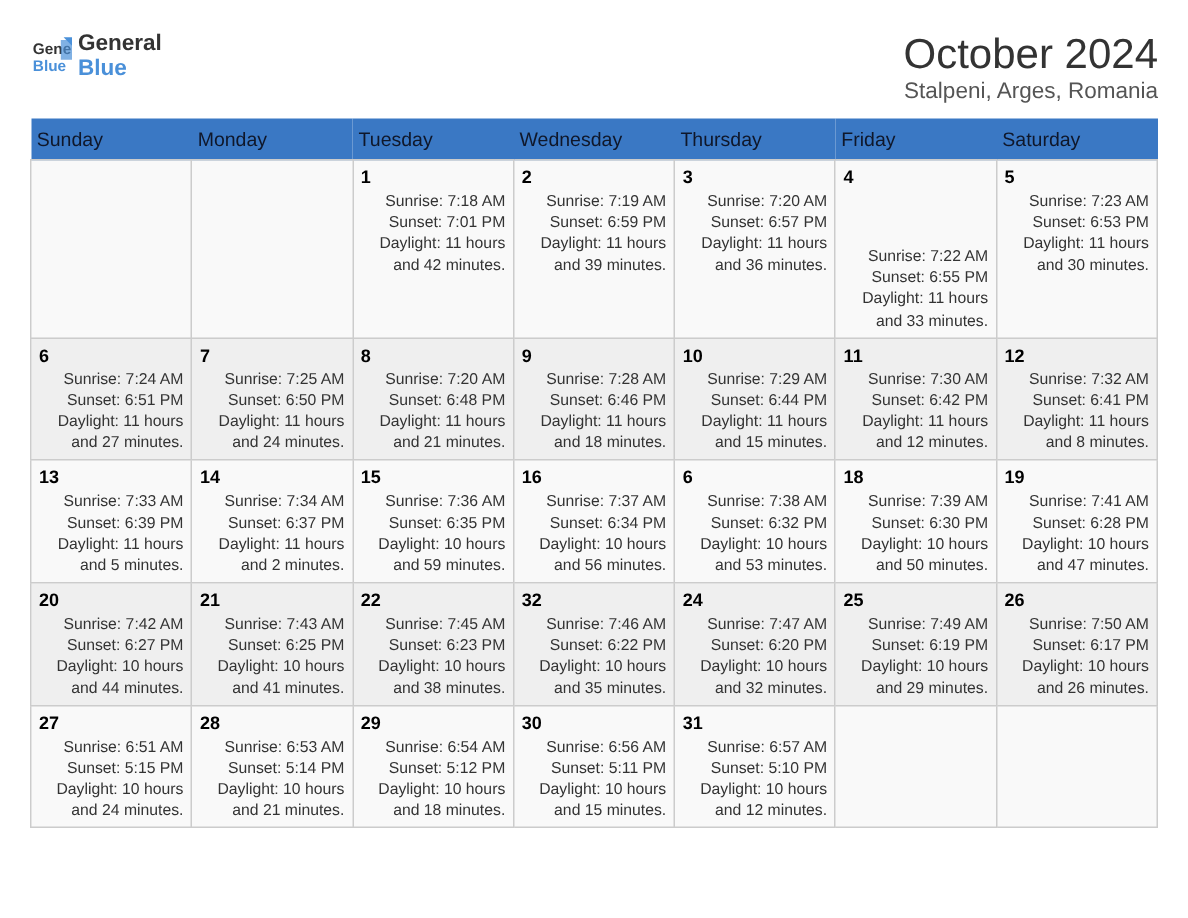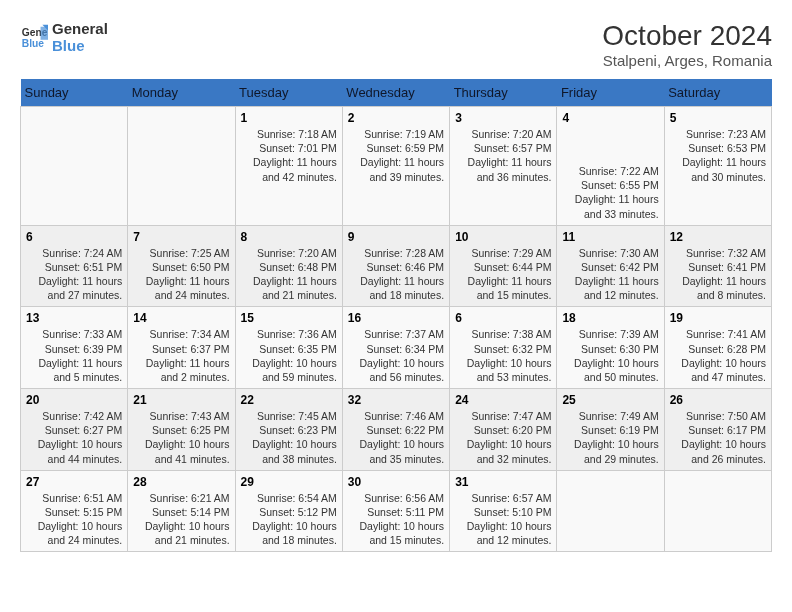--- a/index.html
+++ b/index.html
@@ -280,21 +280,21 @@
       </tr>
       <tr>
         <td>
           <span class="day-num">27</span>
           <div class="cell-content" style="white-space: pre-line;">Sunrise: 6:51 AM
 Sunset: 5:15 PM
 Daylight: 10 hours and 24 minutes.</div>
         </td>
         <td>
           <span class="day-num">28</span>
-          <div class="cell-content" style="white-space: pre-line;">Sunrise: 6:21 AM
+          <div class="cell-content" style="white-space: pre-line;">Sunrise: 6:53 AM
 Sunset: 5:14 PM
 Daylight: 10 hours and 21 minutes.</div>
         </td>
         <td>
           <span class="day-num">29</span>
           <div class="cell-content" style="white-space: pre-line;">Sunrise: 6:54 AM
 Sunset: 5:12 PM
 Daylight: 10 hours and 18 minutes.</div>
         </td>
         <td>

